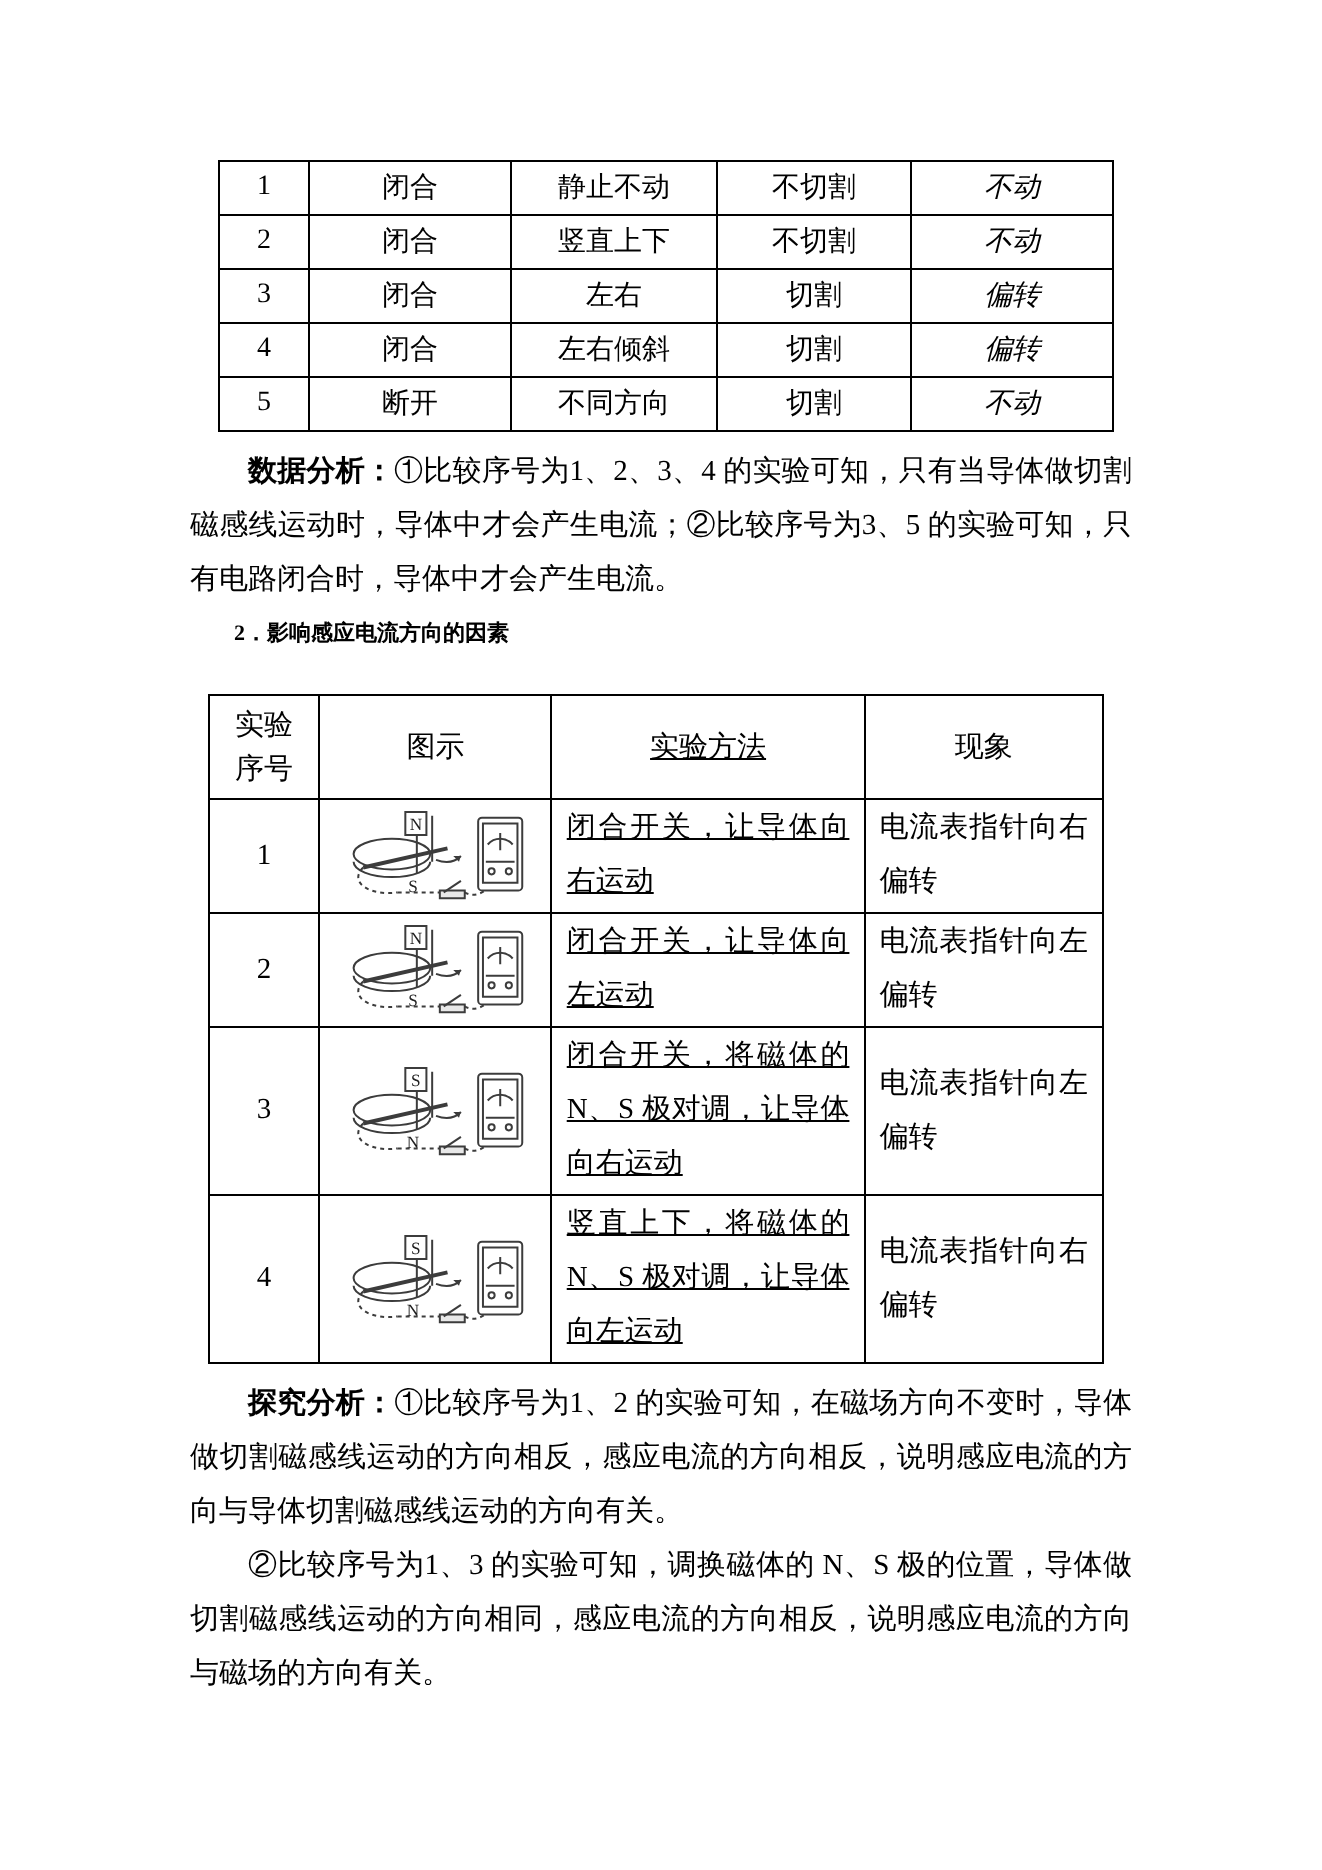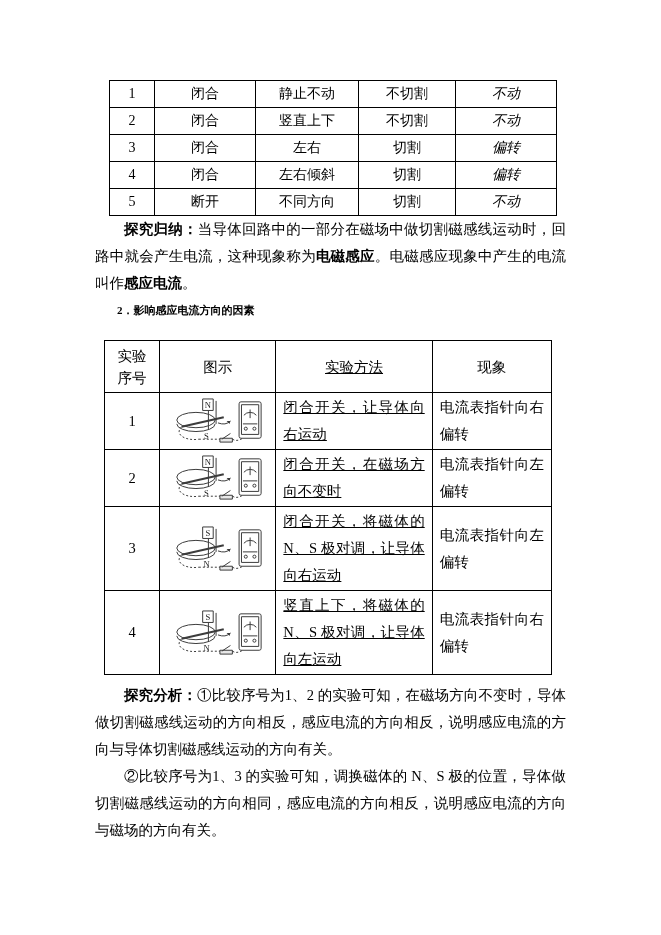--- a/index.html
+++ b/index.html
@@ -87,22 +87,22 @@
       <tr>
         <td class="c0">5</td>
         <td class="c1">断开</td>
         <td class="c2">不同方向</td>
         <td class="c3">切割</td>
         <td class="c4">不动</td>
       </tr>
     </tbody>
   </table>
 
-
-  <p class="para"><span class="label">探究归纳：</span><span>当导体回路中的一部分在磁场中做切割磁感线运动时，回路中就会产生电流，这种现象称为</span><span class="term">电磁感应</span><span>。电磁感应现象中产生的电流叫作</span><span class="term">感应电流</span><span>。</span></p>
+  <p class="para first"><span class="label">数据分析：</span><span>①比较序号为1、2、3、4 的实验可知，只有当导体做切割磁感线运动时，导体中才会产生电流；②比较序号为3、5 的实验可知，只有电路闭合时，导体中才会产生电流。</span></p>
+
 
   <p class="heading">2．影响感应电流方向的因素</p>
 
   <table class="t2">
     <tbody>
       <tr class="hrow">
         <td class="seq hdr">
           <div>实验</div>
           <div>序号</div>
         </td>
@@ -169,21 +169,21 @@
             <rect x="72" y="4" width="23" height="38" rx="2" fill="#fff"></rect>
             <rect x="74.5" y="7" width="18" height="31"></rect>
             <path d="M 77 18 A 8.5 8.5 0 0 1 90 18"></path>
             <line x1="83.5" y1="21" x2="83.5" y2="12"></line>
             <line x1="76" y1="27" x2="91" y2="27"></line>
             <circle cx="79" cy="32" r="1.6"></circle>
             <circle cx="88" cy="32" r="1.6"></circle>
           </svg>
         </td>
         <td class="meth">
-          <div class="inner">闭合开关，在磁场方向不变时</div>
+          <div class="inner">闭合开关，让导体向左运动</div>
         </td>
         <td class="res">
           <div class="inner">电流表指针向左偏转</div>
         </td>
       </tr>
 
       <tr class="r3">
         <td class="seq">3</td>
         <td class="diag">
           <svg class="diagram-svg" width="96" height="46" viewBox="0 0 100 48" fill="none" stroke="#3c3c3c" stroke-width="1">

